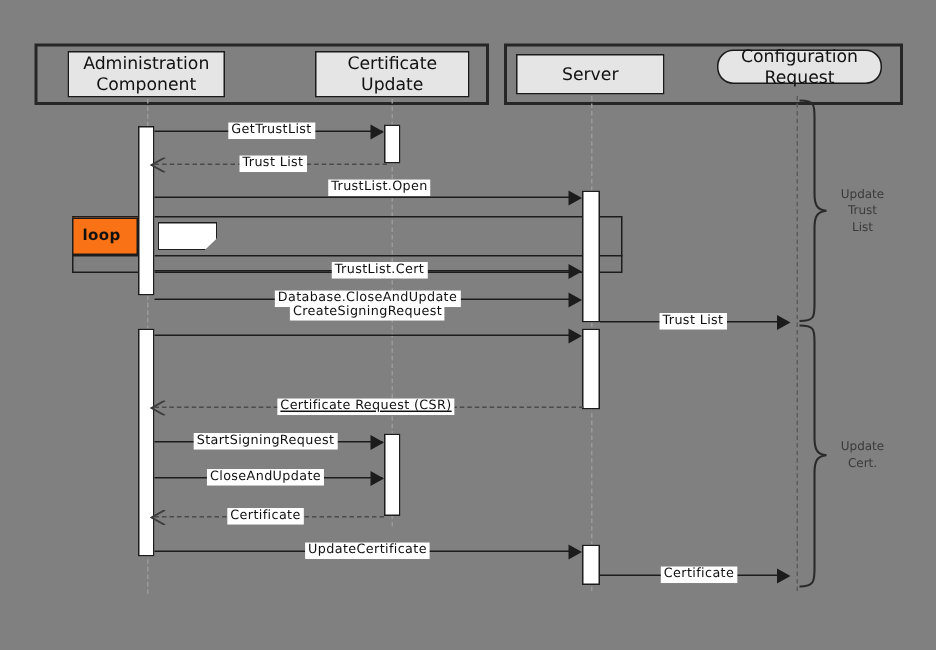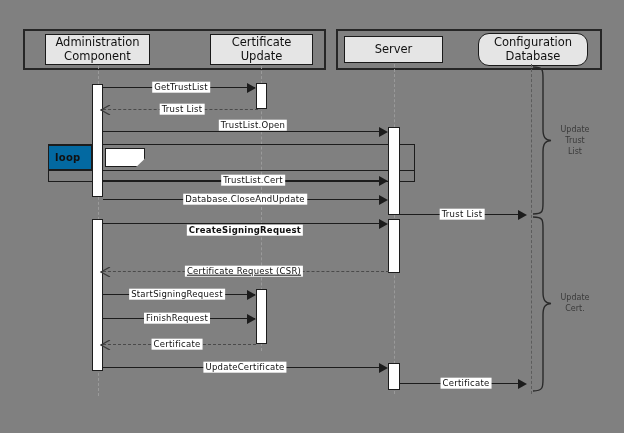--- a/index.html
+++ b/index.html
@@ -88,21 +88,21 @@
 
   
   .fragment{
     position:absolute;
     border:1.6px solid #1c1c1c;
     box-sizing:border-box;
     background:transparent;
   }
   .frag-tab{
     position:absolute;
-    background:#0369a1;
+    background:#f97316;
     border:1.6px solid #1c1c1c;
     box-sizing:border-box;
     font-size:10px;
     font-weight:bold;
     color:#111111;
     display:flex;
     align-items:center;
     padding-left:6px;
     letter-spacing:0.3px;
   }
@@ -153,24 +153,24 @@
       <span>Update</span>
     </div>
   </div>
 
   <div class="part-box" style="left:344px;top:36px;width:99px;height:27px;">
     <div>
       <span>Server</span>
     </div>
   </div>
 
-  <div class="part-box rounded" style="left:478px;top:33px;width:110px;height:33px;">
+  <div class="part-box rounded" style="left:478px;top:33px;width:110px;height:23px;">
     <div>
       <span>Configuration</span>
-      <span>Database</span>
+      <span>Request</span>
     </div>
   </div>
 
   <div class="lifeline" style="left:98px;top:66px;height:330px;"></div>
   <div class="lifeline" style="left:261px;top:66px;height:285px;"></div>
   <div class="lifeline" style="left:394px;top:64px;height:330px;"></div>
   <div class="lifeline dark" style="left:531px;top:64px;height:330px;"></div>
 
   <div class="fragment" style="left:48px;top:144px;width:367px;height:38px;"></div>
   <div class="frag-divider" style="left:48px;top:170px;width:367px;"></div>
@@ -212,37 +212,37 @@
   <div class="msg" style="left:103px;top:199px;width:283px;"></div>
   <div class="arrowhead right" style="left:379px;top:194.5px;"></div>
   <div class="msg-label" style="left:245px;top:199px;">Database.CloseAndUpdate</div>
 
   <div class="msg" style="left:400px;top:214px;width:123px;"></div>
   <div class="arrowhead right" style="left:518px;top:209.5px;"></div>
   <div class="msg-label" style="left:462px;top:214px;">Trust List</div>
 
   <div class="msg" style="left:103px;top:223px;width:283px;"></div>
   <div class="arrowhead right" style="left:379px;top:218.5px;"></div>
-  <div class="msg-label" style="left:245px;top:230px;font-weight:bold;">CreateSigningRequest</div>
+  <div class="msg-label" style="left:245px;top:208px;">CreateSigningRequest</div>
 
   <div class="msg dashed" style="left:103px;top:271px;width:286px;"></div>
   <div class="openhead" style="left:100px;top:266.5px;">
     <svg width="11" height="10" viewBox="0 0 11 10">
         <path d="M10,0 L1,5 L10,10" fill="none" stroke="#3c3c3c" stroke-width="1.3"></path>
       </svg>
   </div>
   <div class="msg-label" style="left:244px;top:271px;text-decoration:underline;">Certificate Request (CSR)</div>
 
   <div class="msg" style="left:103px;top:294px;width:152px;"></div>
   <div class="arrowhead right" style="left:247px;top:289.5px;"></div>
   <div class="msg-label" style="left:177px;top:294px;">StartSigningRequest</div>
 
   <div class="msg" style="left:103px;top:318px;width:152px;"></div>
   <div class="arrowhead right" style="left:247px;top:313.5px;"></div>
-  <div class="msg-label" style="left:177px;top:318px;">FinishRequest</div>
+  <div class="msg-label" style="left:177px;top:318px;">CloseAndUpdate</div>
 
   <div class="msg dashed" style="left:103px;top:344px;width:153px;"></div>
   <div class="openhead" style="left:100px;top:339.5px;">
     <svg width="11" height="10" viewBox="0 0 11 10">
         <path d="M10,0 L1,5 L10,10" fill="none" stroke="#3c3c3c" stroke-width="1.3"></path>
       </svg>
   </div>
   <div class="msg-label" style="left:177px;top:344px;">Certificate</div>
 
   <div class="msg" style="left:103px;top:367px;width:283px;"></div>

